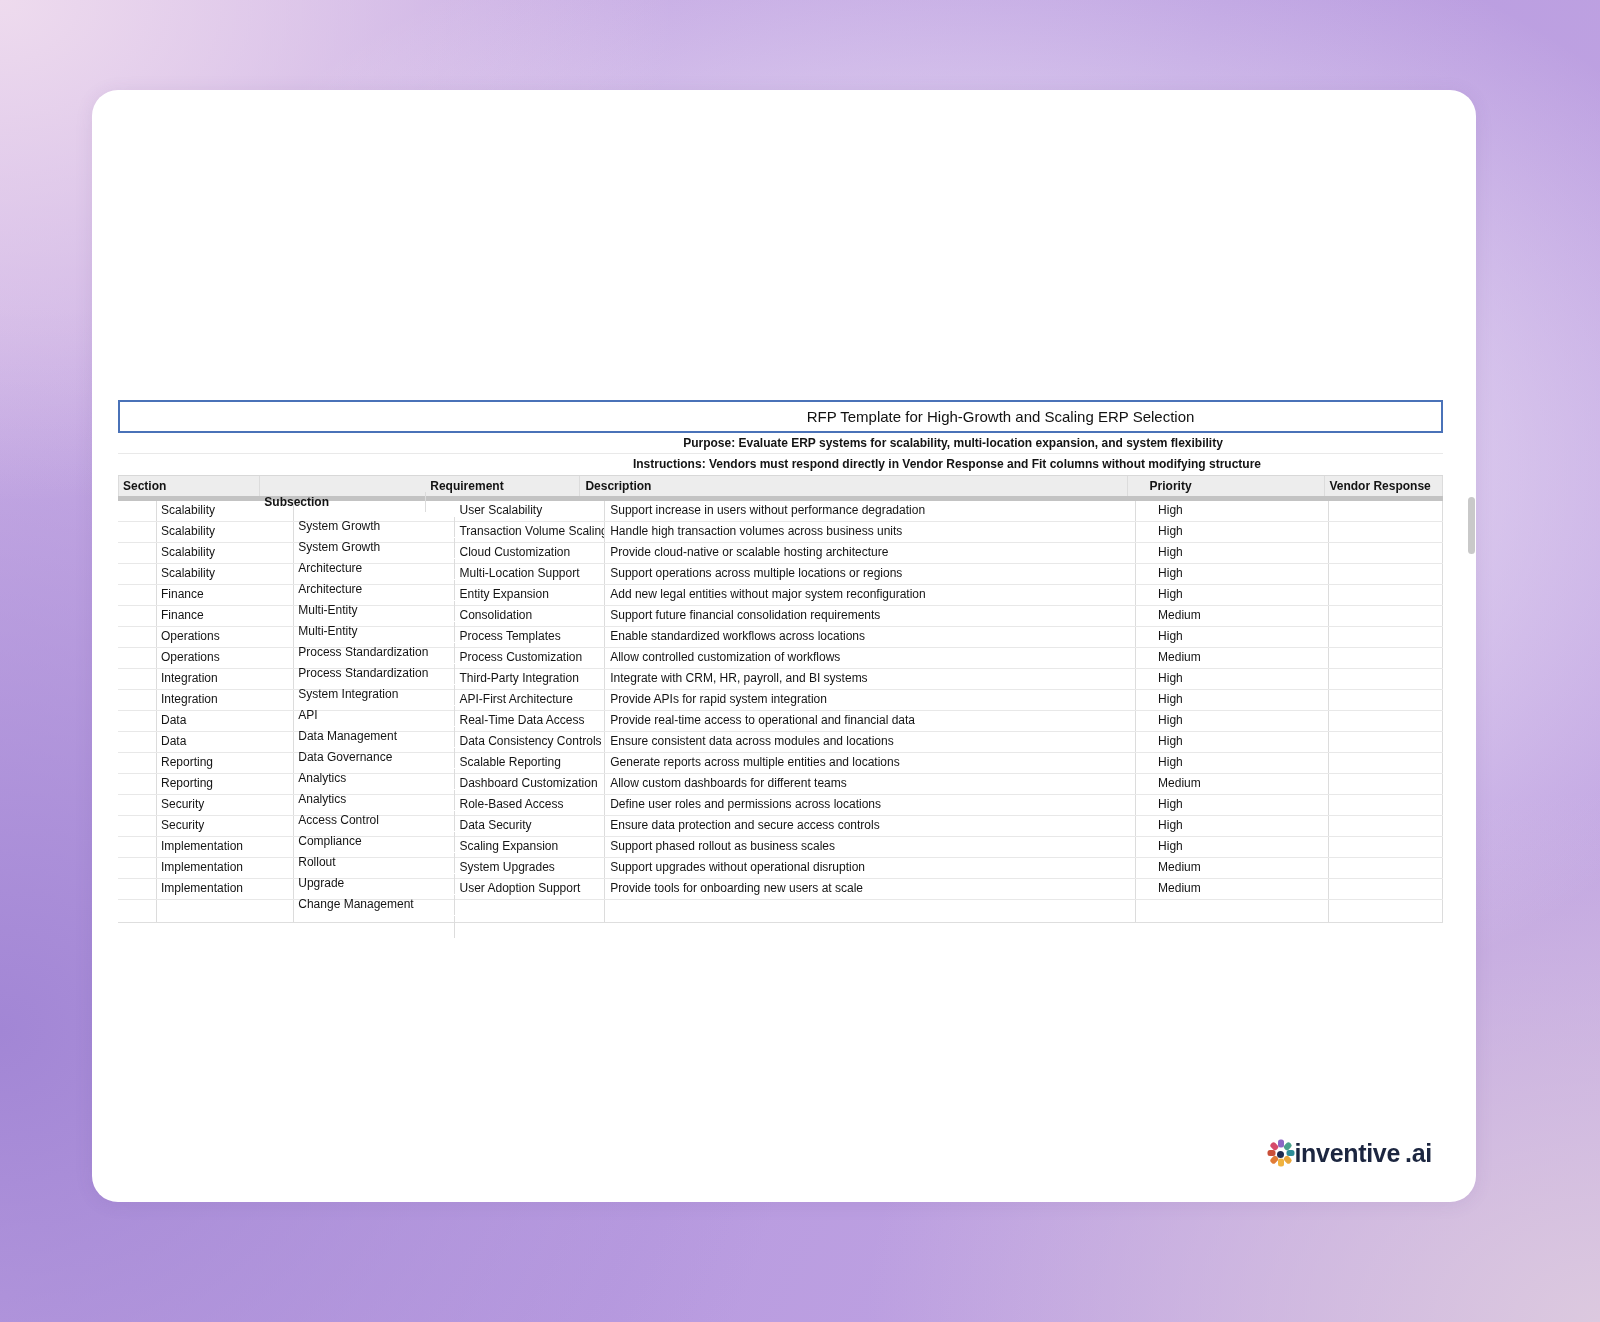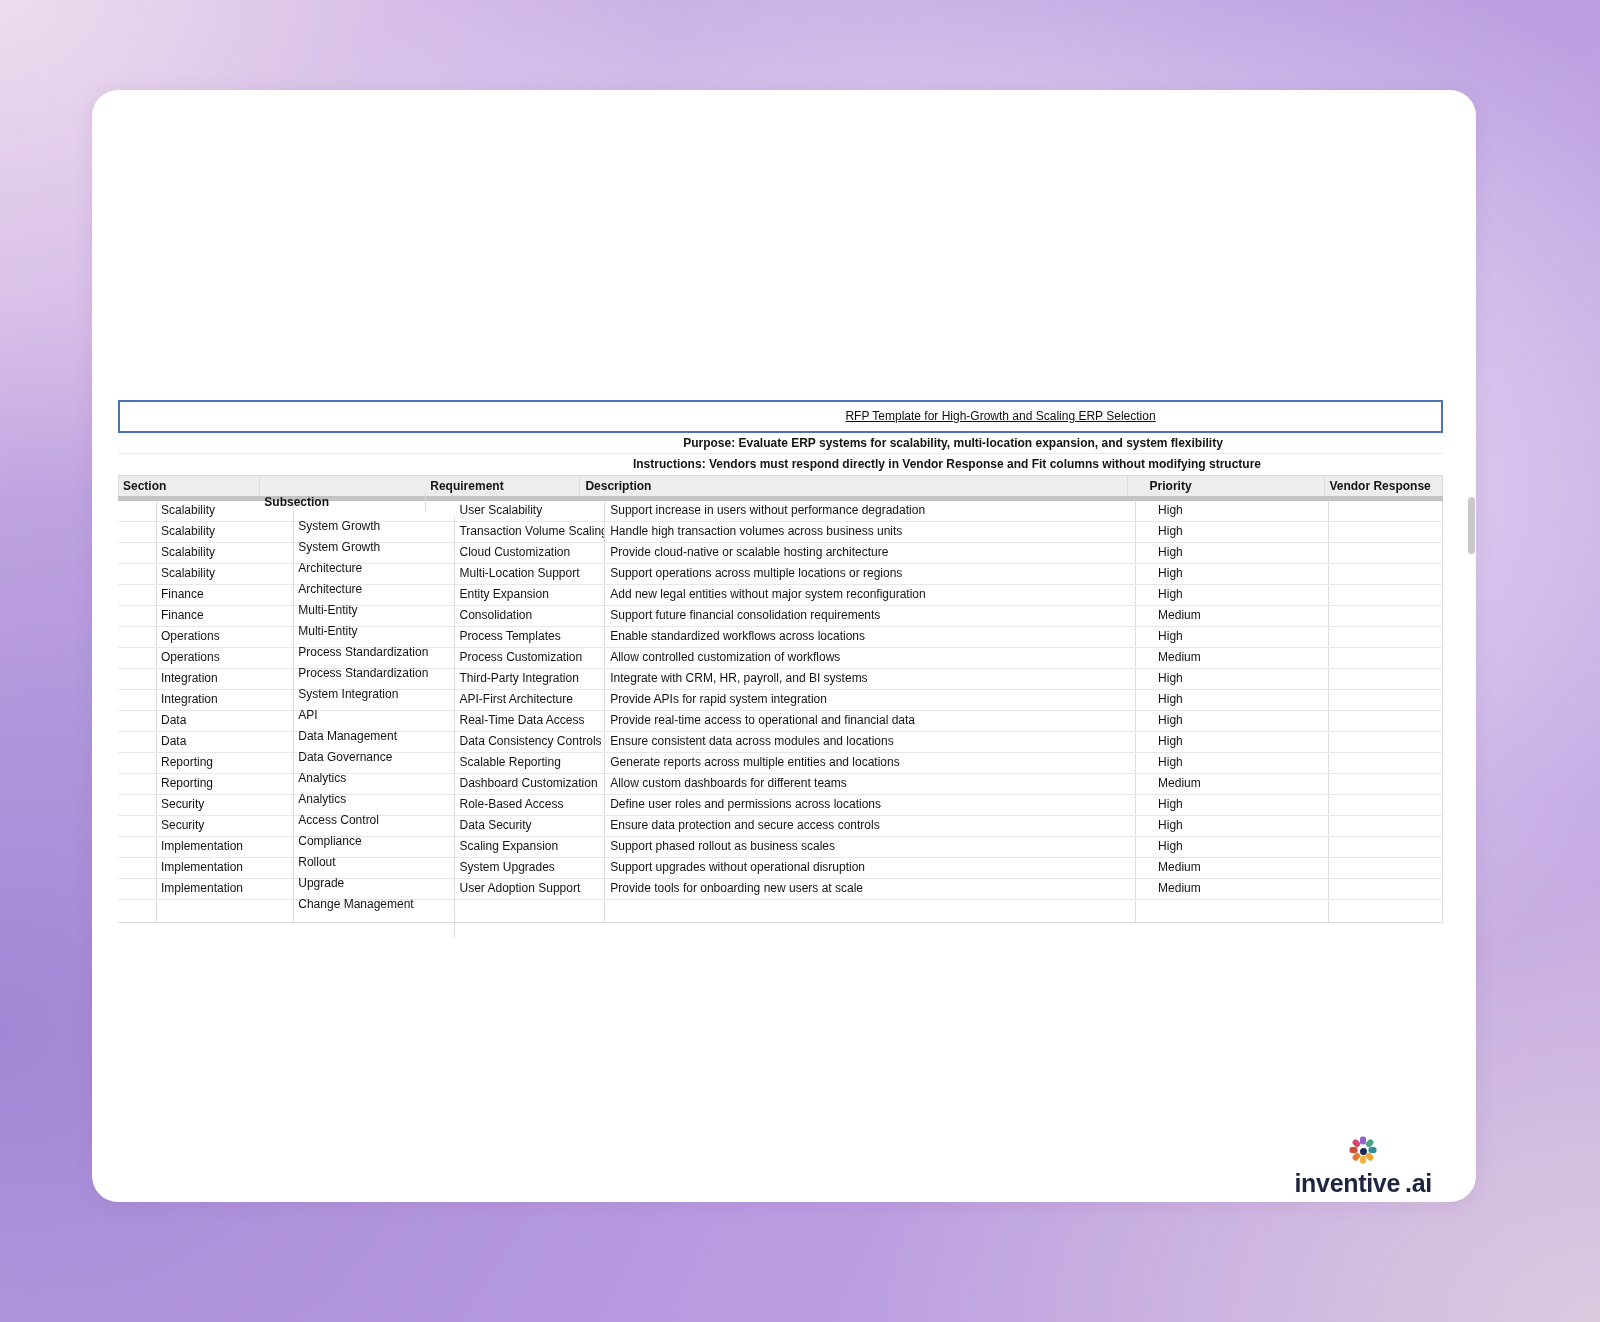--- a/index.html
+++ b/index.html
@@ -19,23 +19,23 @@
     position:absolute;left:92px;top:90px;width:1384px;height:1112px;
     background:#ffffff;border-radius:26px;
     box-shadow:0 2px 18px rgba(90,60,140,0.10);
   }
   .sheet{
     position:absolute;left:26px;top:310px;width:1325px;
     font-size:12px;color:#141414;line-height:1;
   }
   .title-cell{
     box-sizing:border-box;height:33px;border:2px solid #4a72b8;background:#fff;
-    font-size:12px;color:#111;
+    font-size:15px;color:#111;
     display:block;text-align:center;padding-left:440px;line-height:29px;
-    white-space:nowrap;overflow:hidden;text-decoration:underline;
+    white-space:nowrap;overflow:hidden;
   }
   .note-row{
     box-sizing:border-box;height:21px;line-height:20px;font-weight:bold;font-size:12px;
     text-align:center;border-bottom:1px solid #e9e9e9;white-space:nowrap;overflow:hidden;
   }
   .purpose{padding-left:345px;text-align:center;}
   .instructions{padding-left:333px;border-bottom:0;}
   .hdr-row{
     display:flex;height:20px;background:#ededed;border-top:1px solid #d8d8d8;
     font-weight:bold;
@@ -55,21 +55,21 @@
   .cell.c2{width:156px;}
   .cell.c3{width:554px;padding-left:5px;}
   .cell.c4{width:184px;padding-left:6px;margin-left:16px;}
   .cell.c5{width:119px;}
   .scroll-thumb{
     position:absolute;left:1468px;top:497px;width:7px;height:57px;
     background:#c9c9c9;border-radius:4px;
   }
   .logo{
     position:absolute;right:44px;top:1046px;height:34px;
-    display:flex;align-items:center;gap:7px;flex-direction:column;
+    display:flex;align-items:center;gap:0;
   }
   .logo-burst{position:relative;width:27px;height:27px;flex:0 0 auto;}
   .petal{
     position:absolute;left:50%;top:50%;width:6px;height:8px;margin:-4px 0 0 -3px;
     border-radius:2.5px;
   }
   .logo-center{
     position:absolute;left:50%;top:50%;width:7px;height:7px;margin:-2px 0 0 -3.5px;
     border-radius:50%;
   }

